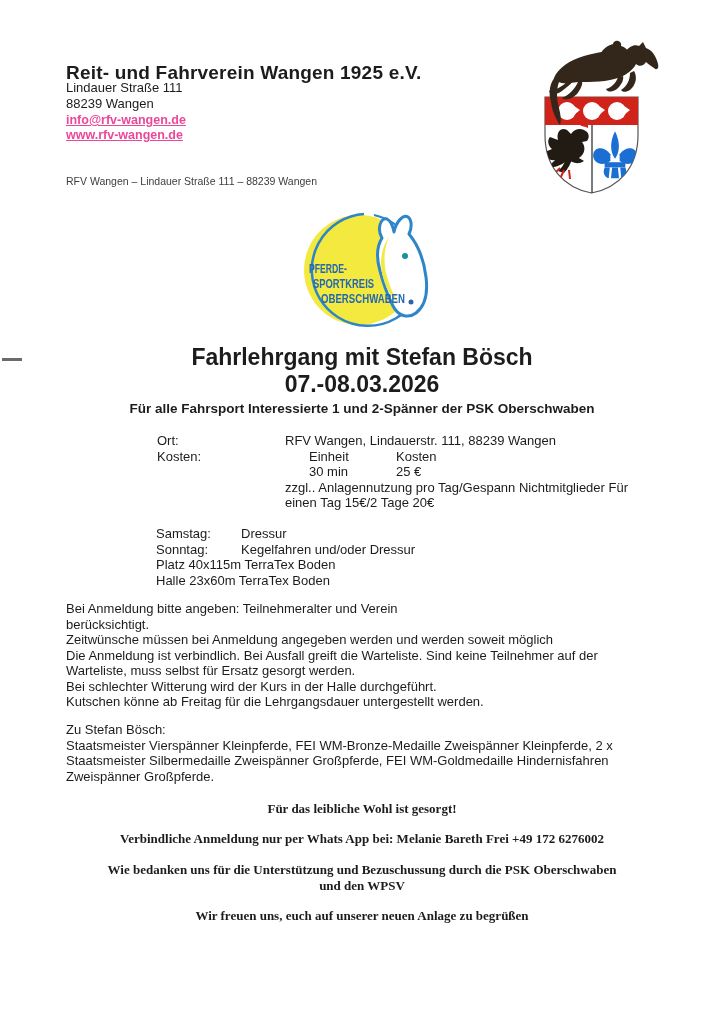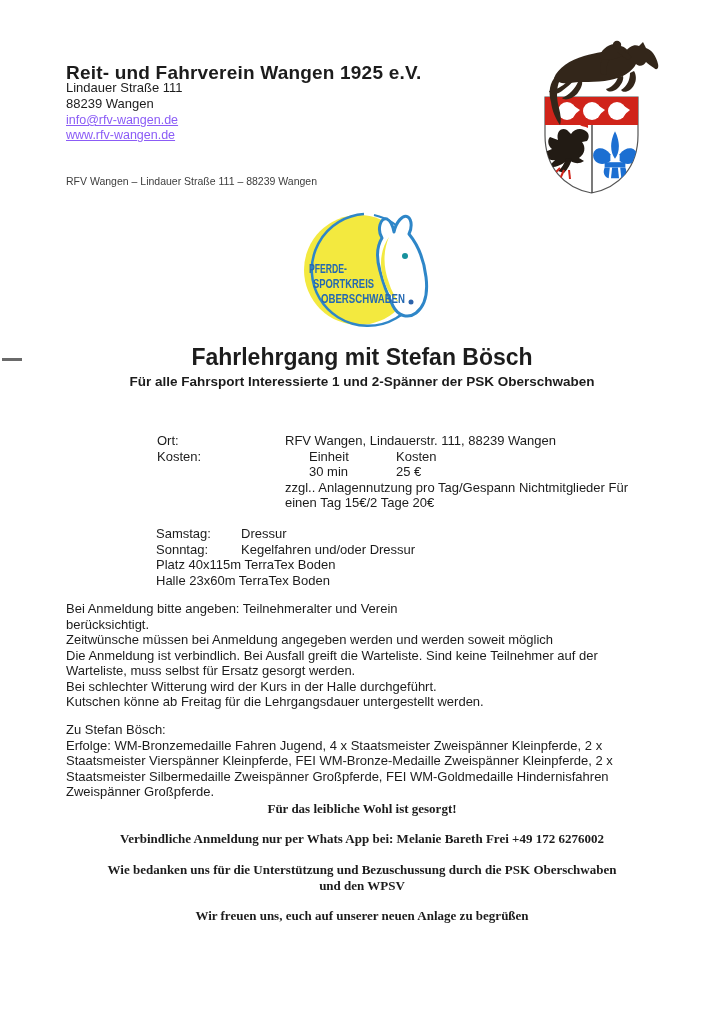--- a/index.html
+++ b/index.html
@@ -9,21 +9,21 @@
     background:#ffffff;
     margin:0 auto;
     overflow:hidden;
     font-family:"Liberation Sans","DejaVu Sans",sans-serif;
     color:#1c1c1c;
   }
   
   .club-name{position:absolute;left:66px;top:38px;font-size:19px;font-weight:bold;letter-spacing:.2px;margin-top:24px;}
   .addr-block{position:absolute;left:66px;top:80px;font-size:13px;line-height:16px;}
   .link-block{position:absolute;left:66px;top:113px;font-size:12.5px;line-height:15px;}
-  .link{display:block;color:#8b5cf6;text-decoration:underline;cursor:pointer;}
+  .link{display:block;color:#ec4899;text-decoration:underline;cursor:pointer;font-weight:bold;}
   .sender{position:absolute;left:66px;top:175px;font-size:10.5px;color:#3d3d3d;}
   
   .crest{position:absolute;left:544px;top:40px;width:118px;height:156px;}
   .psk{position:absolute;left:302px;top:204px;width:132px;height:130px;}
   .psk text{font-family:"Liberation Sans","DejaVu Sans",sans-serif;font-weight:bold;fill:#2368b2;font-size:12.5px;}
   
   .fold-mark{position:absolute;left:2px;top:358px;width:20px;height:2.5px;background:#6a6a6a;}
   
   .title-block{position:absolute;left:0;top:344px;width:724px;text-align:center;}
   .title-line{font-size:23px;font-weight:bold;line-height:27px;}
@@ -128,20 +128,21 @@
     </g>
     <text x="7" y="69" textLength="38" lengthAdjust="spacingAndGlyphs">PFERDE-</text>
     <text x="11" y="84" textLength="61" lengthAdjust="spacingAndGlyphs">SPORTKREIS</text>
     <text x="19" y="99" textLength="84" lengthAdjust="spacingAndGlyphs">OBERSCHWABEN</text>
   </svg>
 
   <div class="fold-mark"></div>
 
   <div class="title-block">
     <div class="title-line">Fahrlehrgang mit Stefan Bösch</div>
+    <div class="title-line">07.-08.03.2026</div>
     <div class="subtitle">Für alle Fahrsport Interessierte 1 und 2-Spänner der PSK Oberschwaben</div>
   </div>
 
   <div class="details">
     <div class="drow">
       <span class="dlabel">Ort:</span>
       <span class="dval">RFV Wangen, Lindauerstr. 111, 88239 Wangen</span>
     </div>
     <div class="drow">
       <span class="dlabel">Kosten:</span>
@@ -181,21 +182,20 @@
     <div>berücksichtigt.</div>
     <div>Zeitwünsche müssen bei Anmeldung angegeben werden und werden soweit möglich</div>
     <div>Die Anmeldung ist verbindlich. Bei Ausfall greift die Warteliste. Sind keine Teilnehmer auf der</div>
     <div>Warteliste, muss selbst für Ersatz gesorgt werden.</div>
     <div>Bei schlechter Witterung wird der Kurs in der Halle durchgeführt.</div>
     <div>Kutschen könne ab Freitag für die Lehrgangsdauer untergestellt werden.</div>
   </div>
 
   <div class="stefan">
     <div>Zu Stefan Bösch:</div>
-    <div>Erfolge: WM-Bronzemedaille Fahren Jugend, 4 x Staatsmeister Zweispänner Kleinpferde, 2 x</div>
     <div>Staatsmeister Vierspänner Kleinpferde, FEI WM-Bronze-Medaille Zweispänner Kleinpferde, 2 x</div>
     <div>Staatsmeister Silbermedaille Zweispänner Großpferde, FEI WM-Goldmedaille Hindernisfahren</div>
     <div>Zweispänner Großpferde.</div>
   </div>
 
   <div class="cline wohl">Für das leibliche Wohl ist gesorgt!</div>
   <div class="cline anmeldung">Verbindliche Anmeldung nur per Whats App bei: Melanie Bareth Frei +49 172 6276002</div>
   <div class="cline thanks">
     <div>Wie bedanken uns für die Unterstützung und Bezuschussung durch die PSK Oberschwaben</div>
     <div>und den WPSV</div>

